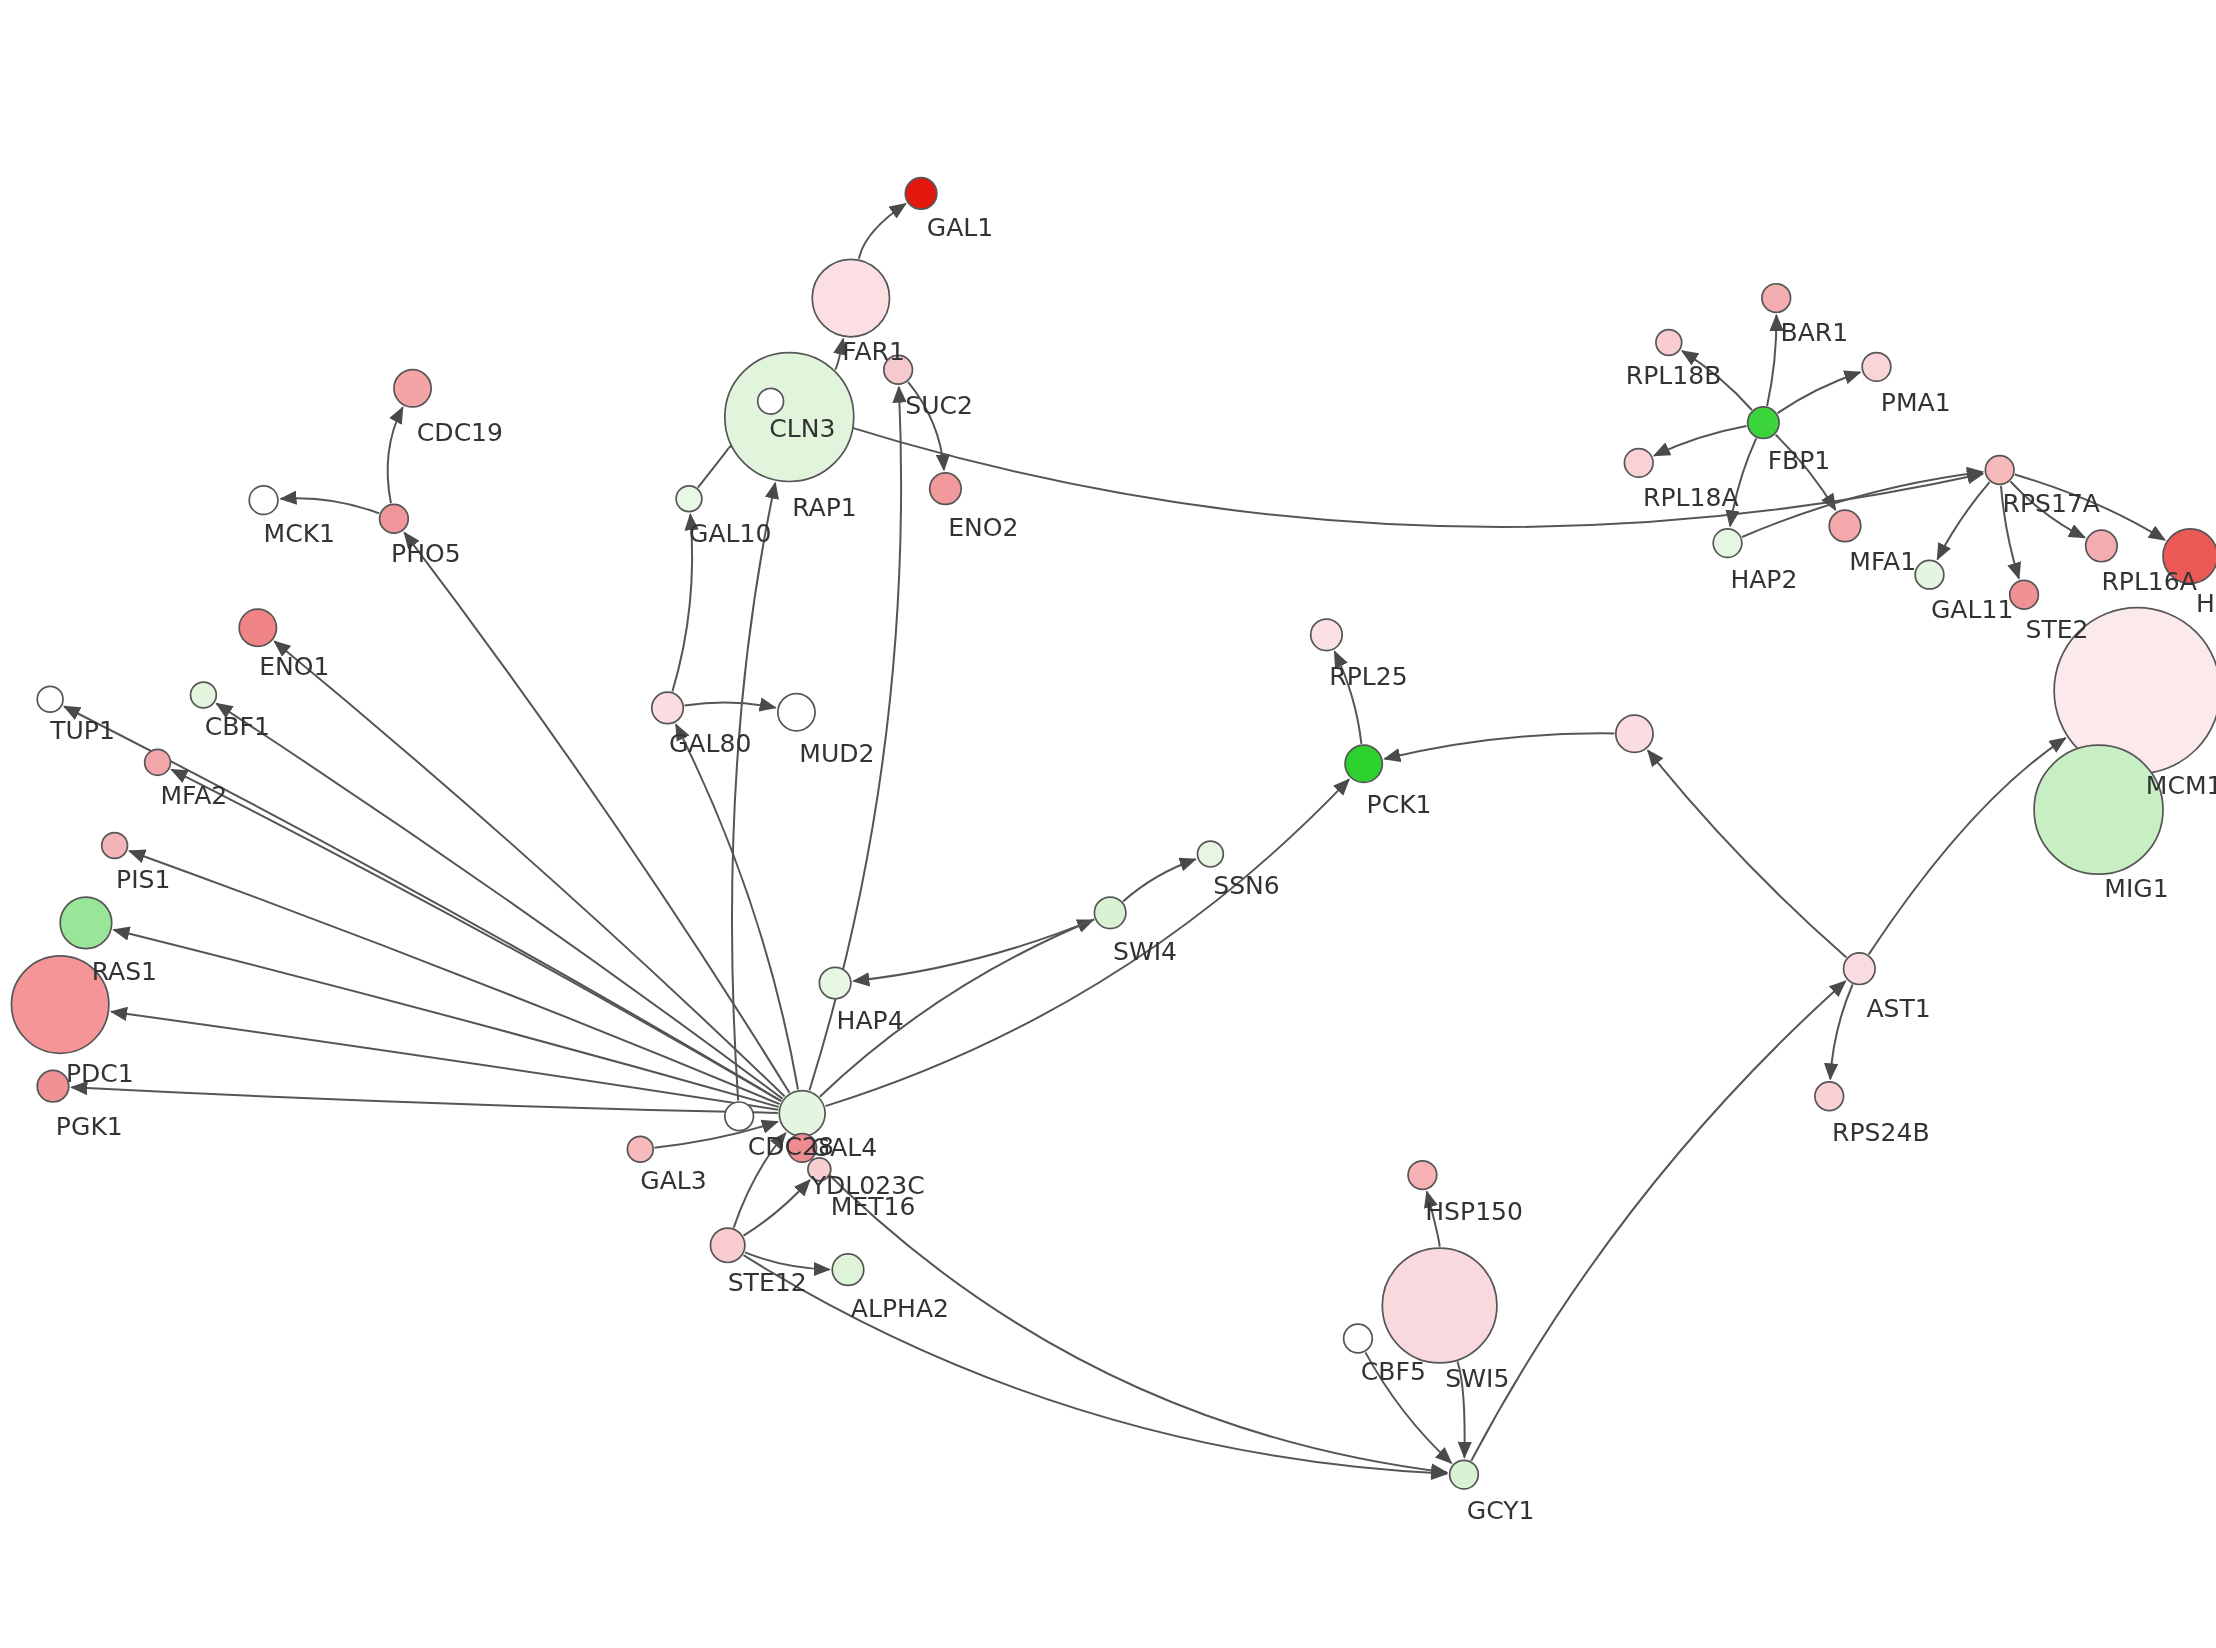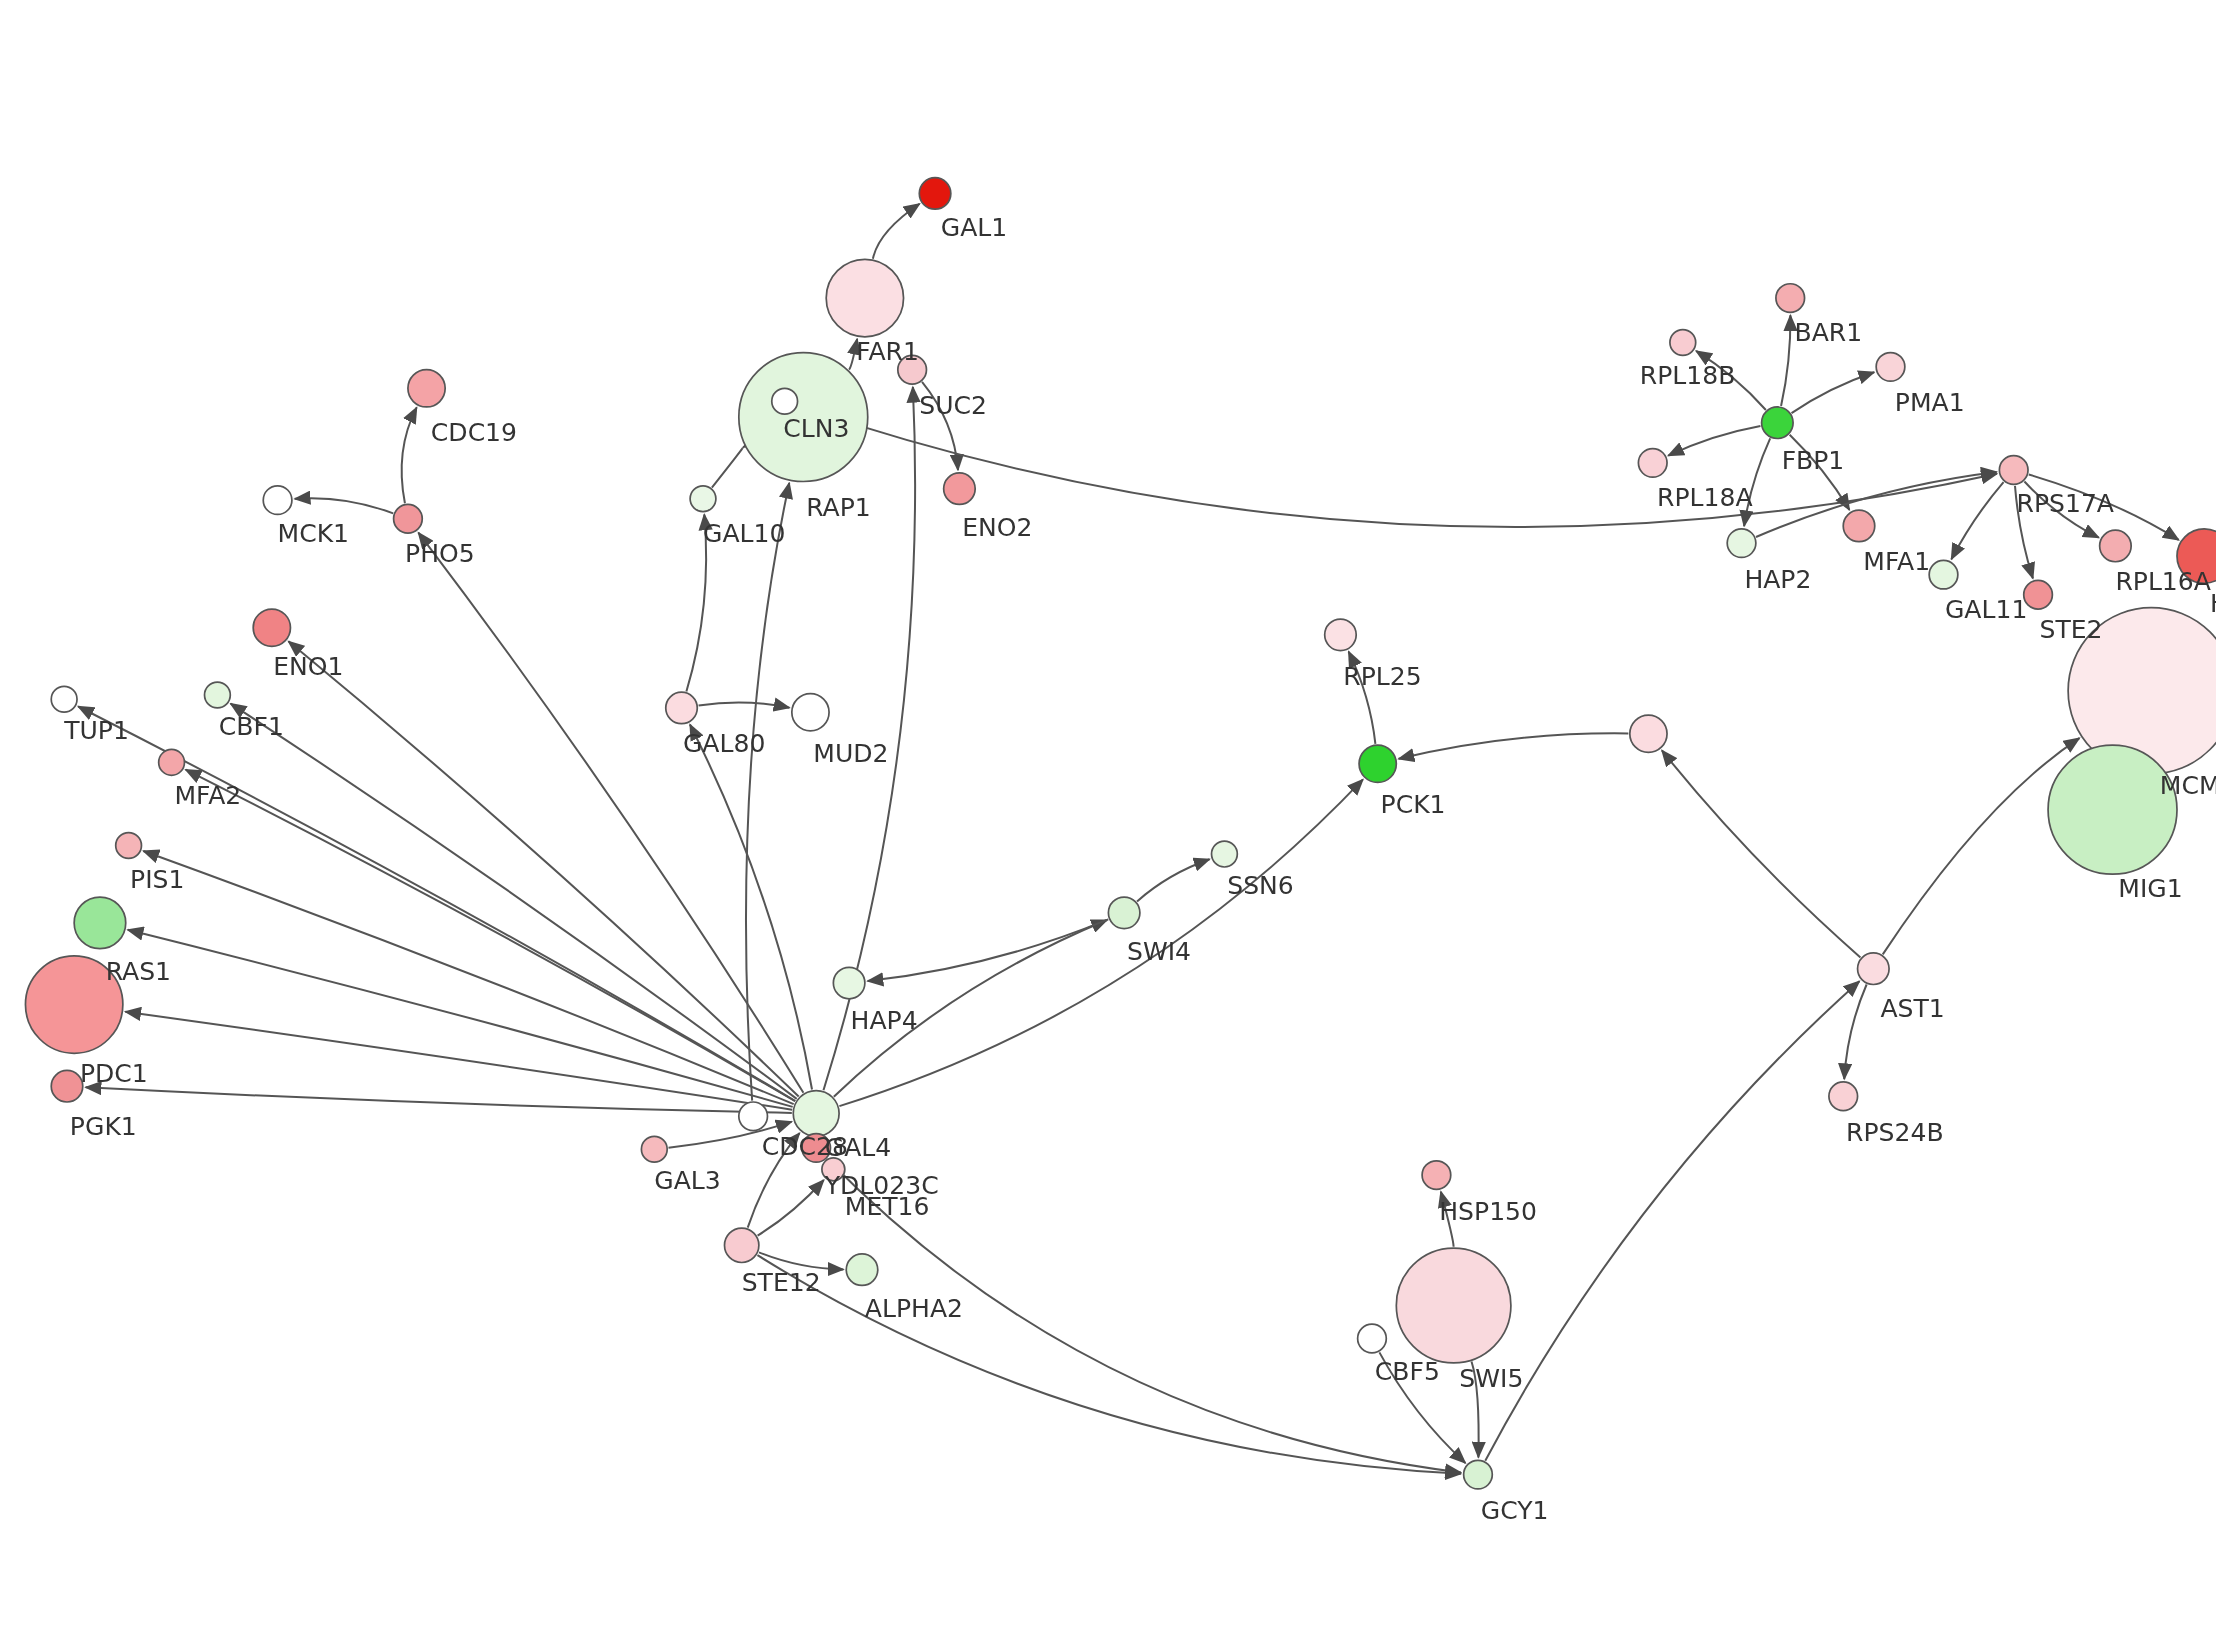--- a/index.html
+++ b/index.html
@@ -1,17 +1,17 @@
 <!DOCTYPE html>
 <html style="font-size:12.4px"><head>
 <meta charset="utf-8">
 <style>
   html,body{margin:0;padding:0;background:#ffffff;}
   body{width:2216px;height:1648px;position:relative;font-family:"DejaVu Sans","Liberation Sans",sans-serif;}
-  #graph-wrap{position:absolute;inset:0;margin-left:14px;}
+  #graph-wrap{position:absolute;inset:0;}
   svg{display:block;}
   .node-label{fill:#333333;font-family:"DejaVu Sans","Liberation Sans",sans-serif;}
   .edge{fill:none;stroke:#555555;stroke-width:1.4;}
   .node{stroke:#565656;stroke-width:1.2;}
 </style>
 </head>
 <body>
 
 <div id="graph-wrap">
   <svg id="net" width="2216" height="1648" viewBox="0 0 1547 1150" preserveAspectRatio="none">

